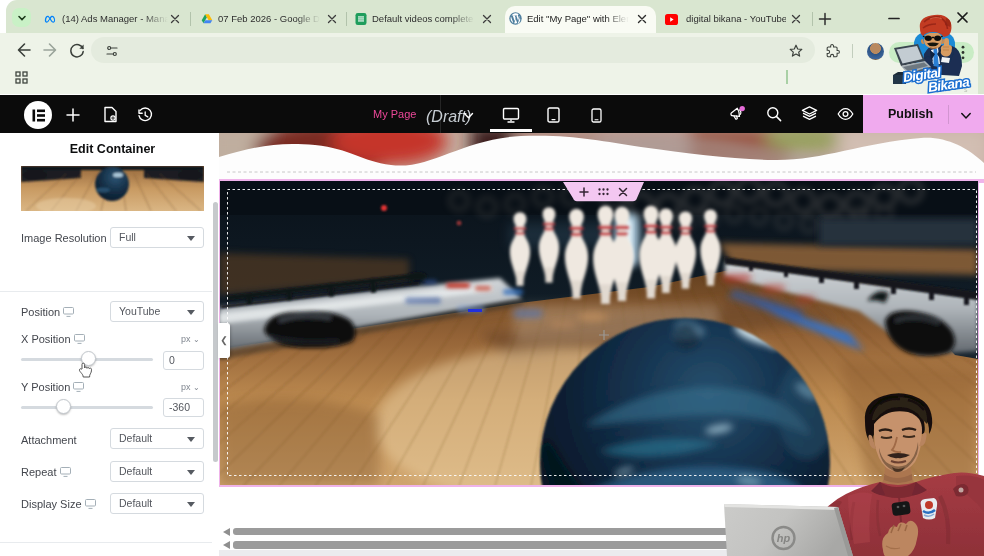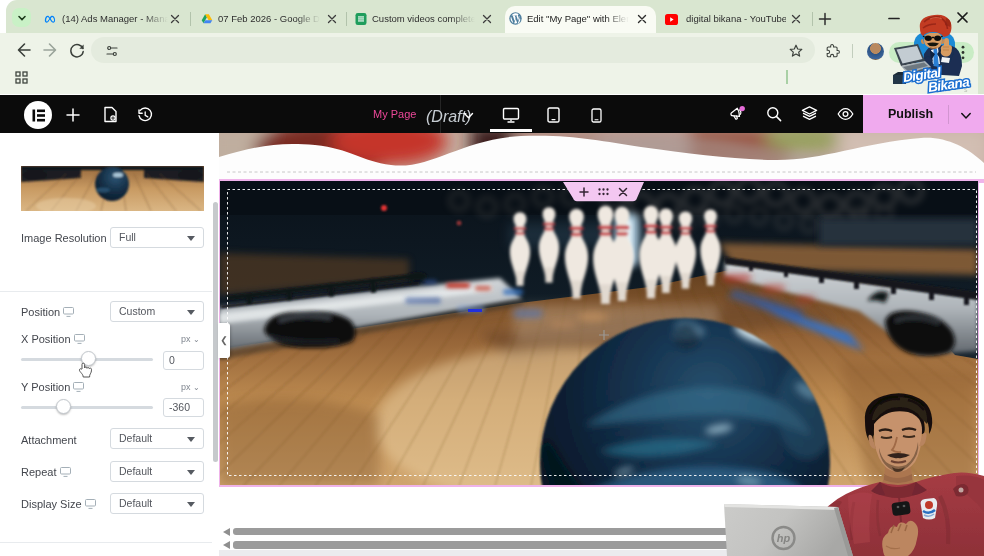--- a/index.html
+++ b/index.html
@@ -64,21 +64,21 @@
         <path d="M1.5 1.5 L8.5 8.5 M8.5 1.5 L1.5 8.5" stroke="#3c3c3c" stroke-width="1.3" stroke-linecap="round"></path>
       </svg>
     <div class="sep" style="left:346px"></div>
 
     <svg class="abs" style="left:355px;top:13px" width="12" height="12" viewBox="0 0 12 12">
         <rect x="0.5" y="0" width="11" height="12" rx="2.3" fill="#1f9d5c"></rect>
         <rect x="3" y="3.4" width="6" height="1.1" fill="#fff"></rect>
         <rect x="3" y="5.4" width="6" height="1.1" fill="#fff"></rect>
         <rect x="3" y="7.4" width="6" height="1.1" fill="#fff"></rect>
       </svg>
-    <div class="tabtxt fade abs" style="left:372px;top:13px;width:105px">Custom videos complete</div>
+    <div class="tabtxt fade abs" style="left:372px;top:13px;width:105px">Default videos complete</div>
     <svg class="abs" style="left:482px;top:14px" width="10" height="10" viewBox="0 0 10 10">
         <path d="M1.5 1.5 L8.5 8.5 M8.5 1.5 L1.5 8.5" stroke="#3c3c3c" stroke-width="1.3" stroke-linecap="round"></path>
       </svg>
 
     <div class="abs" style="left:505px;top:6px;width:151px;height:27px;background:#f9fbf4;border-radius:10px 10px 0 0"></div>
     <svg class="abs" style="left:509px;top:12px" width="13" height="13" viewBox="0 0 13 13">
         <circle cx="6.5" cy="6.5" r="6.2" fill="#4e7f9e"></circle>
         <path fill="#fff" d="M1.6 6.5c0 1.9 1.1 3.6 2.7 4.4L2 4.6c-.3.6-.4 1.2-.4 1.9zm8.2-.2c0-.6-.2-1-.4-1.5-.3-.5-.5-.9-.5-1.3 0-.5.4-1 .9-1a4.9 4.9 0 0 0-7.3 1l.6 0c.5 0 1.3-.1 1.3-.1.3 0 .3.4 0 .4l-.5.1 1.7 5 1-3-.7-2c-.3 0-.5-.1-.5-.1-.3 0-.2-.4 0-.4 0 0 .8.1 1.3.1.5 0 1.3-.1 1.3-.1.3 0 .3.4 0 .4l-.5.1 1.6 4.9.5-1.5c.2-.7.3-1.2.3-1.6zM6.6 7.1 5.2 11.2a4.9 4.9 0 0 0 3-.1l-1.5-4zm4.1-2.7.1.6c0 .6-.1 1.2-.4 2l-1.8 5a4.9 4.9 0 0 0 1.4-7.6z"></path>
       </svg>
     <div class="tabtxt fade abs" style="left:527px;top:13px;width:104px;color:#1d1d1d">Edit "My Page" with Elem</div>
@@ -217,20 +217,21 @@
       <circle cx="8.5" cy="7" r="2.4" fill="none" stroke="#fff" stroke-width="1.3"></circle>
     </svg>
   <div class="abs" style="left:863px;top:95px;width:121px;height:38px;background:#f0aaee"></div>
   <div class="abs" style="left:948px;top:105px;width:1px;height:19px;background:rgba(0,0,0,.12)"></div>
   <div class="abs" style="left:888px;top:107px;font-size:12.5px;font-weight:bold;color:#111">Publish</div>
   <svg class="abs" style="left:960px;top:112px" width="12" height="8" viewBox="0 0 12 8">
       <path d="M1.8 1.5 L6 6 L10.2 1.5" stroke="#111" stroke-width="1.5" fill="none" stroke-linecap="round"></path>
     </svg>
 
   <div id="panel">
+    <div style="position:absolute;left:0;top:9px;width:225px;text-align:center;font-size:12.5px;font-weight:bold;color:#0c0d0e">Edit Container</div>
     <svg style="position:absolute;left:21px;top:33px" width="183" height="45" viewBox="0 0 183 45">
         <defs>
           <linearGradient id="thw" x1="0" y1="0" x2="0" y2="1">
             <stop offset="0" stop-color="#96683c"></stop>
             <stop offset="0.5" stop-color="#c89a62"></stop>
             <stop offset="1" stop-color="#dab684"></stop>
           </linearGradient>
 <radialGradient id="thb" cx="0.6" cy="0.3" r="0.9">
             <stop offset="0" stop-color="#2c5474"></stop>
             <stop offset="0.5" stop-color="#132c42"></stop>
@@ -254,21 +255,21 @@
 <ellipse cx="45" cy="40" rx="30" ry="8" fill="#e8d0a8" opacity="0.45"></ellipse>
 </g>
       </svg>
     <div class="plabel" style="left:21px;top:99px">Image Resolution</div>
     <div class="psel" style="top:94px">Full</div>
     <div style="position:absolute;left:0;top:158px;width:212px;height:1px;background:#e8ebee"></div>
     <div class="plabel" style="left:21px;top:173px">Position <svg class="mon" width="11" height="10" viewBox="0 0 11 10">
           <rect x="0.5" y="0.5" width="10" height="6.5" rx="1" fill="none" stroke="#a4afb7" stroke-width="1"></rect>
           <path d="M3.5 9.4 h4" stroke="#a4afb7" stroke-width="1"></path>
         </svg></div>
-    <div class="psel" style="top:168px">Custom</div>
+    <div class="psel" style="top:168px">YouTube</div>
     <div class="plabel" style="left:21px;top:200px">X Position <svg class="mon" width="11" height="10" viewBox="0 0 11 10">
           <rect x="0.5" y="0.5" width="10" height="6.5" rx="1" fill="none" stroke="#a4afb7" stroke-width="1"></rect>
           <path d="M3.5 9.4 h4" stroke="#a4afb7" stroke-width="1"></path>
         </svg></div>
     <div class="pxunit" style="left:181px;top:201px">px <span style="font-size:8px">⌄</span></div>
     <div class="slider" style="top:225px">
         <div class="knob" style="left:60px"></div>
       </div>
     <div class="pinput" style="top:218px">0</div>
     <svg style="position:absolute;left:76px;top:228px" width="18" height="20" viewBox="0 0 18 20">

